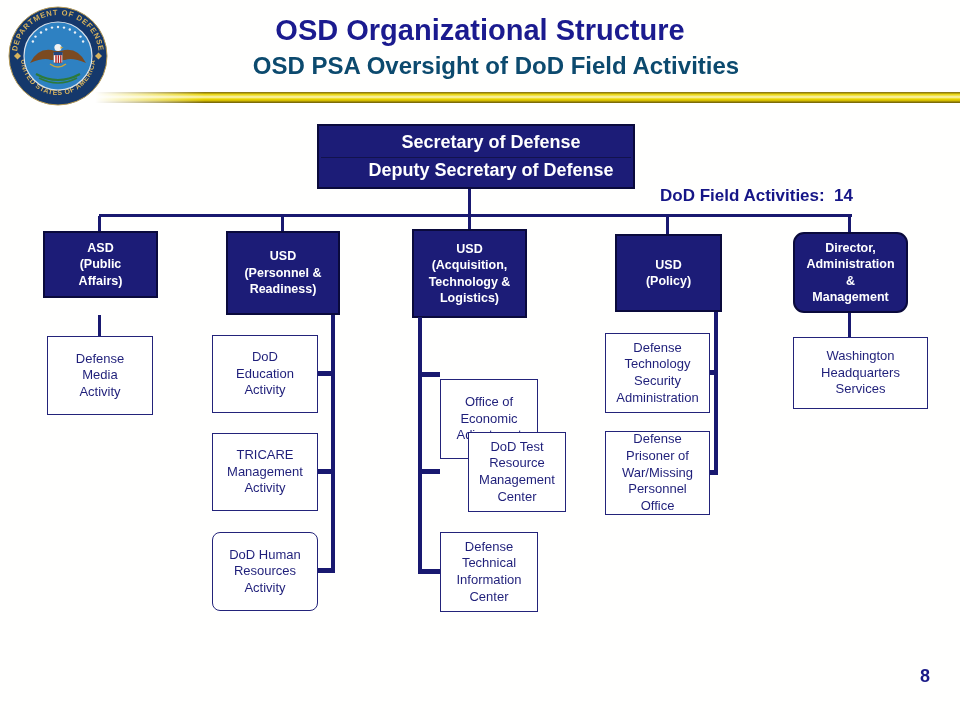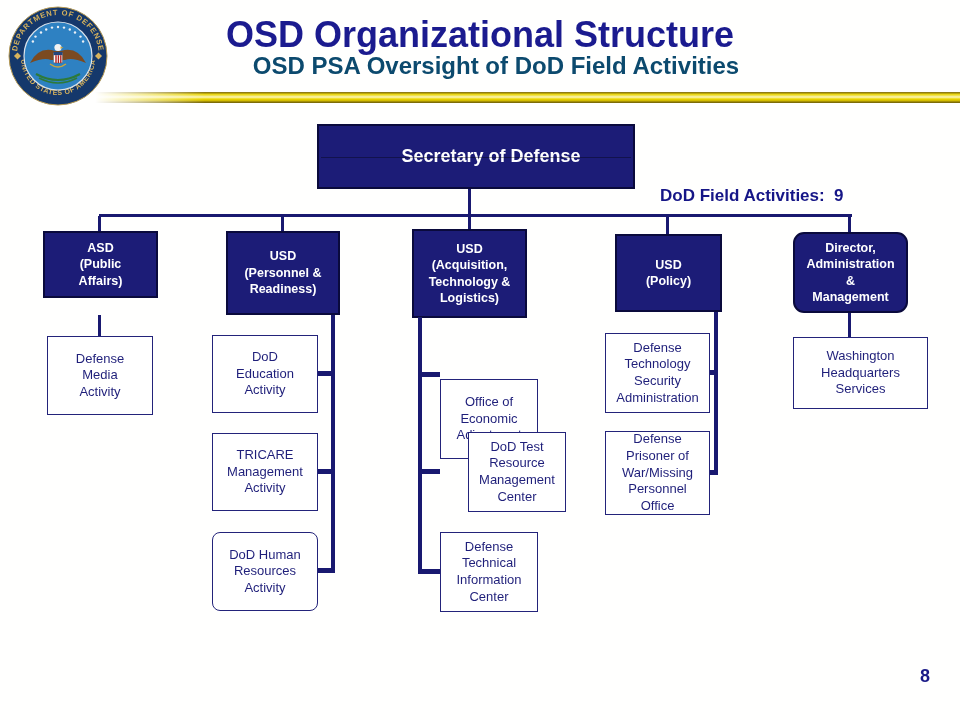--- a/index.html
+++ b/index.html
@@ -4,21 +4,21 @@
 <style>
   html,body{margin:0;padding:0;background:#888;}
   #slide{
     position:relative;width:960px;height:720px;background:#fffffe;
     font-family:"Liberation Sans", sans-serif;overflow:hidden;margin:0 auto;
   }
   
   .seal{position:absolute;left:8px;top:6px;width:100px;height:100px;}
   .title{
     position:absolute;left:0;top:14px;width:960px;text-align:center;
-    font-size:36px;font-weight:bold;color:#1b1b8f;letter-spacing:0px;
+    font-size:29px;font-weight:bold;color:#1b1b8f;letter-spacing:0px;
   }
   .subtitle{
     position:absolute;left:0;top:52px;width:960px;text-align:center;
     font-size:24px;font-weight:bold;color:#0c4a6e;padding-left:16px;
   }
   .goldbar{
     position:absolute;left:95px;top:92px;right:0;height:11px;
     background:linear-gradient(to bottom,
       #8f7d12 0px,#8f7d12 1px,
       #e8d200 2px,#f2e76a 4px,#fbf6c0 5px,
@@ -109,23 +109,24 @@
     </svg>
   </div>
 
   <div class="title">OSD Organizational Structure</div>
   <div class="subtitle">OSD PSA Oversight of DoD Field Activities</div>
   <div class="goldbar"></div>
 
   <div class="rootbox">
     <span class="divline"></span>
     <span>Secretary of Defense</span>
+    <span>Deputy Secretary of Defense</span>
   </div>
 
-  <div class="note">DoD Field Activities:  9</div>
+  <div class="note">DoD Field Activities:  14</div>
 
   <div class="conn" style="left:468px;top:189px;width:3px;height:26px;"></div>
   <div class="conn" style="left:99px;top:214px;width:753px;height:3px;"></div>
   <div class="conn" style="left:98px; top:216px;width:3px;height:16px;"></div>
   <div class="conn" style="left:281px;top:216px;width:3px;height:16px;"></div>
   <div class="conn" style="left:468px;top:216px;width:3px;height:14px;"></div>
   <div class="conn" style="left:666px;top:216px;width:3px;height:19px;"></div>
   <div class="conn" style="left:848px;top:216px;width:3px;height:17px;"></div>
 
   <div class="bbox" style="left:43px; top:231px;width:115px;height:67px;">ASD

